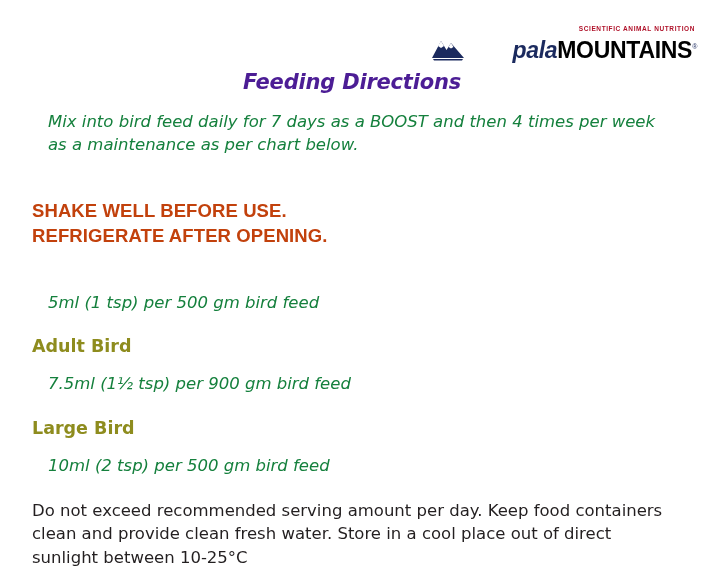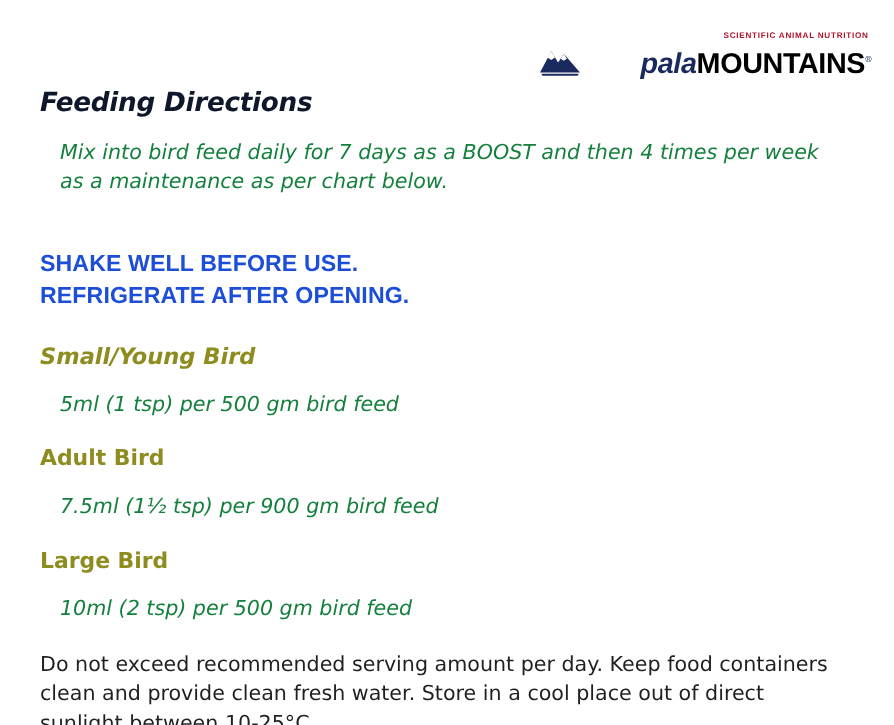--- a/index.html
+++ b/index.html
@@ -81,41 +81,42 @@
     left: 32px;
     top: 70px;
     width: 640px;
   }
 
   h2.heading-main {
     font-family: "DejaVu Sans", sans-serif;
     font-style: italic;
     font-weight: bold;
     font-size: 21px;
-    color: #0f172a;
+    color: #4c1d95;
     margin: 0 0 8px 0;
     letter-spacing: -0.2px;
+    text-align: center;
   }
 
   p.body-text {
     font-size: 16.5px;
     line-height: 1.42;
     margin: 16px;
     color: #15803d;
     font-style: italic;
   }
 
   .block-gap-lg { height: 26px; }
 
   .shake-block {
     font-family: "Liberation Sans", sans-serif;
     font-size: 18.5px;
     font-weight: bold;
     line-height: 1.35;
-    color: #1d4ed8;
+    color: #c2410c;
     letter-spacing: 0.1px;
   }
 
   h3.section-heading {
     font-family: "DejaVu Sans", sans-serif;
     font-weight: bold;
     font-size: 17.5px;
     color: #8e8c1e;
     margin: 0 0 5px 0;
   }
@@ -160,21 +161,20 @@
     <p class="body-text">Mix into bird feed daily for 7 days as a BOOST and then 4 times per week as a maintenance as per chart below.</p>
 
     <div class="block-gap-lg"></div>
 
     <div class="shake-block">SHAKE WELL BEFORE USE.</div>
     <div class="shake-block">REFRIGERATE AFTER OPENING.</div>
 
     <div class="block-gap-lg"></div>
 
     <div class="section-row">
-      <h3 class="section-heading italic">Small/Young Bird</h3>
       <p class="body-text">5ml (1 tsp) per 500 gm bird feed</p>
     </div>
 
     <div class="section-row">
       <h3 class="section-heading">Adult Bird</h3>
       <p class="body-text">7.5ml (1½ tsp) per 900 gm bird feed</p>
     </div>
 
     <div class="section-row">
       <h3 class="section-heading">Large Bird</h3>

